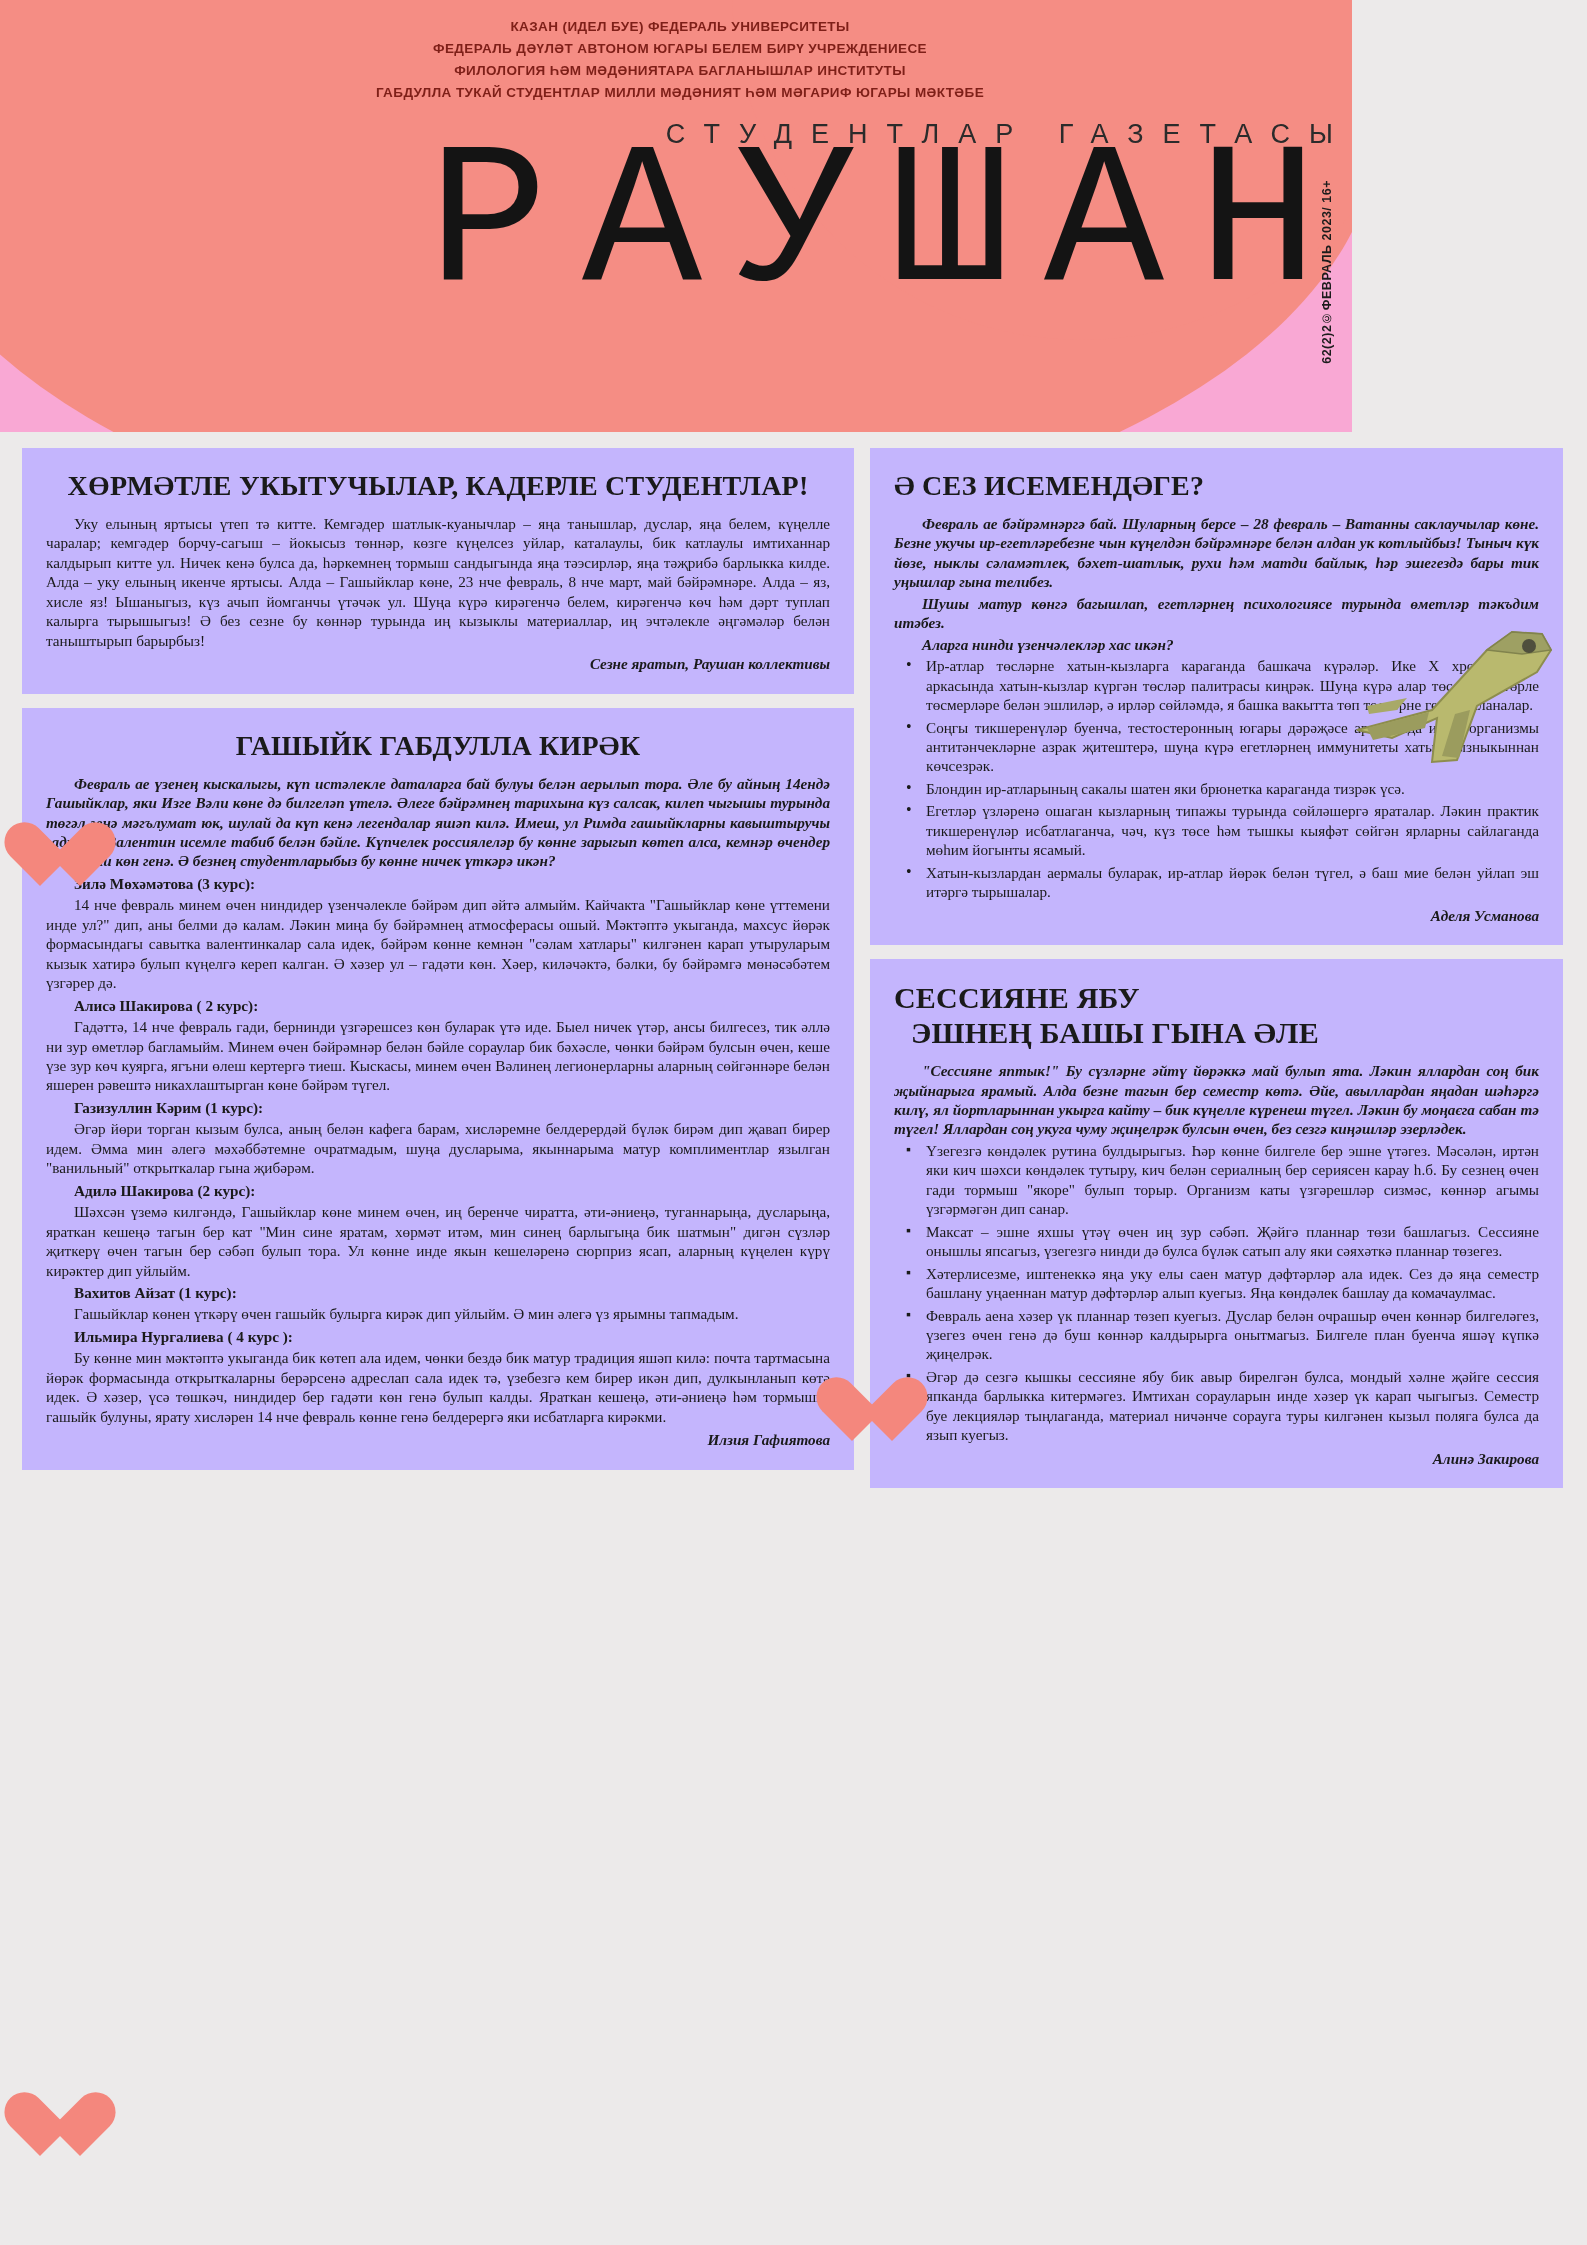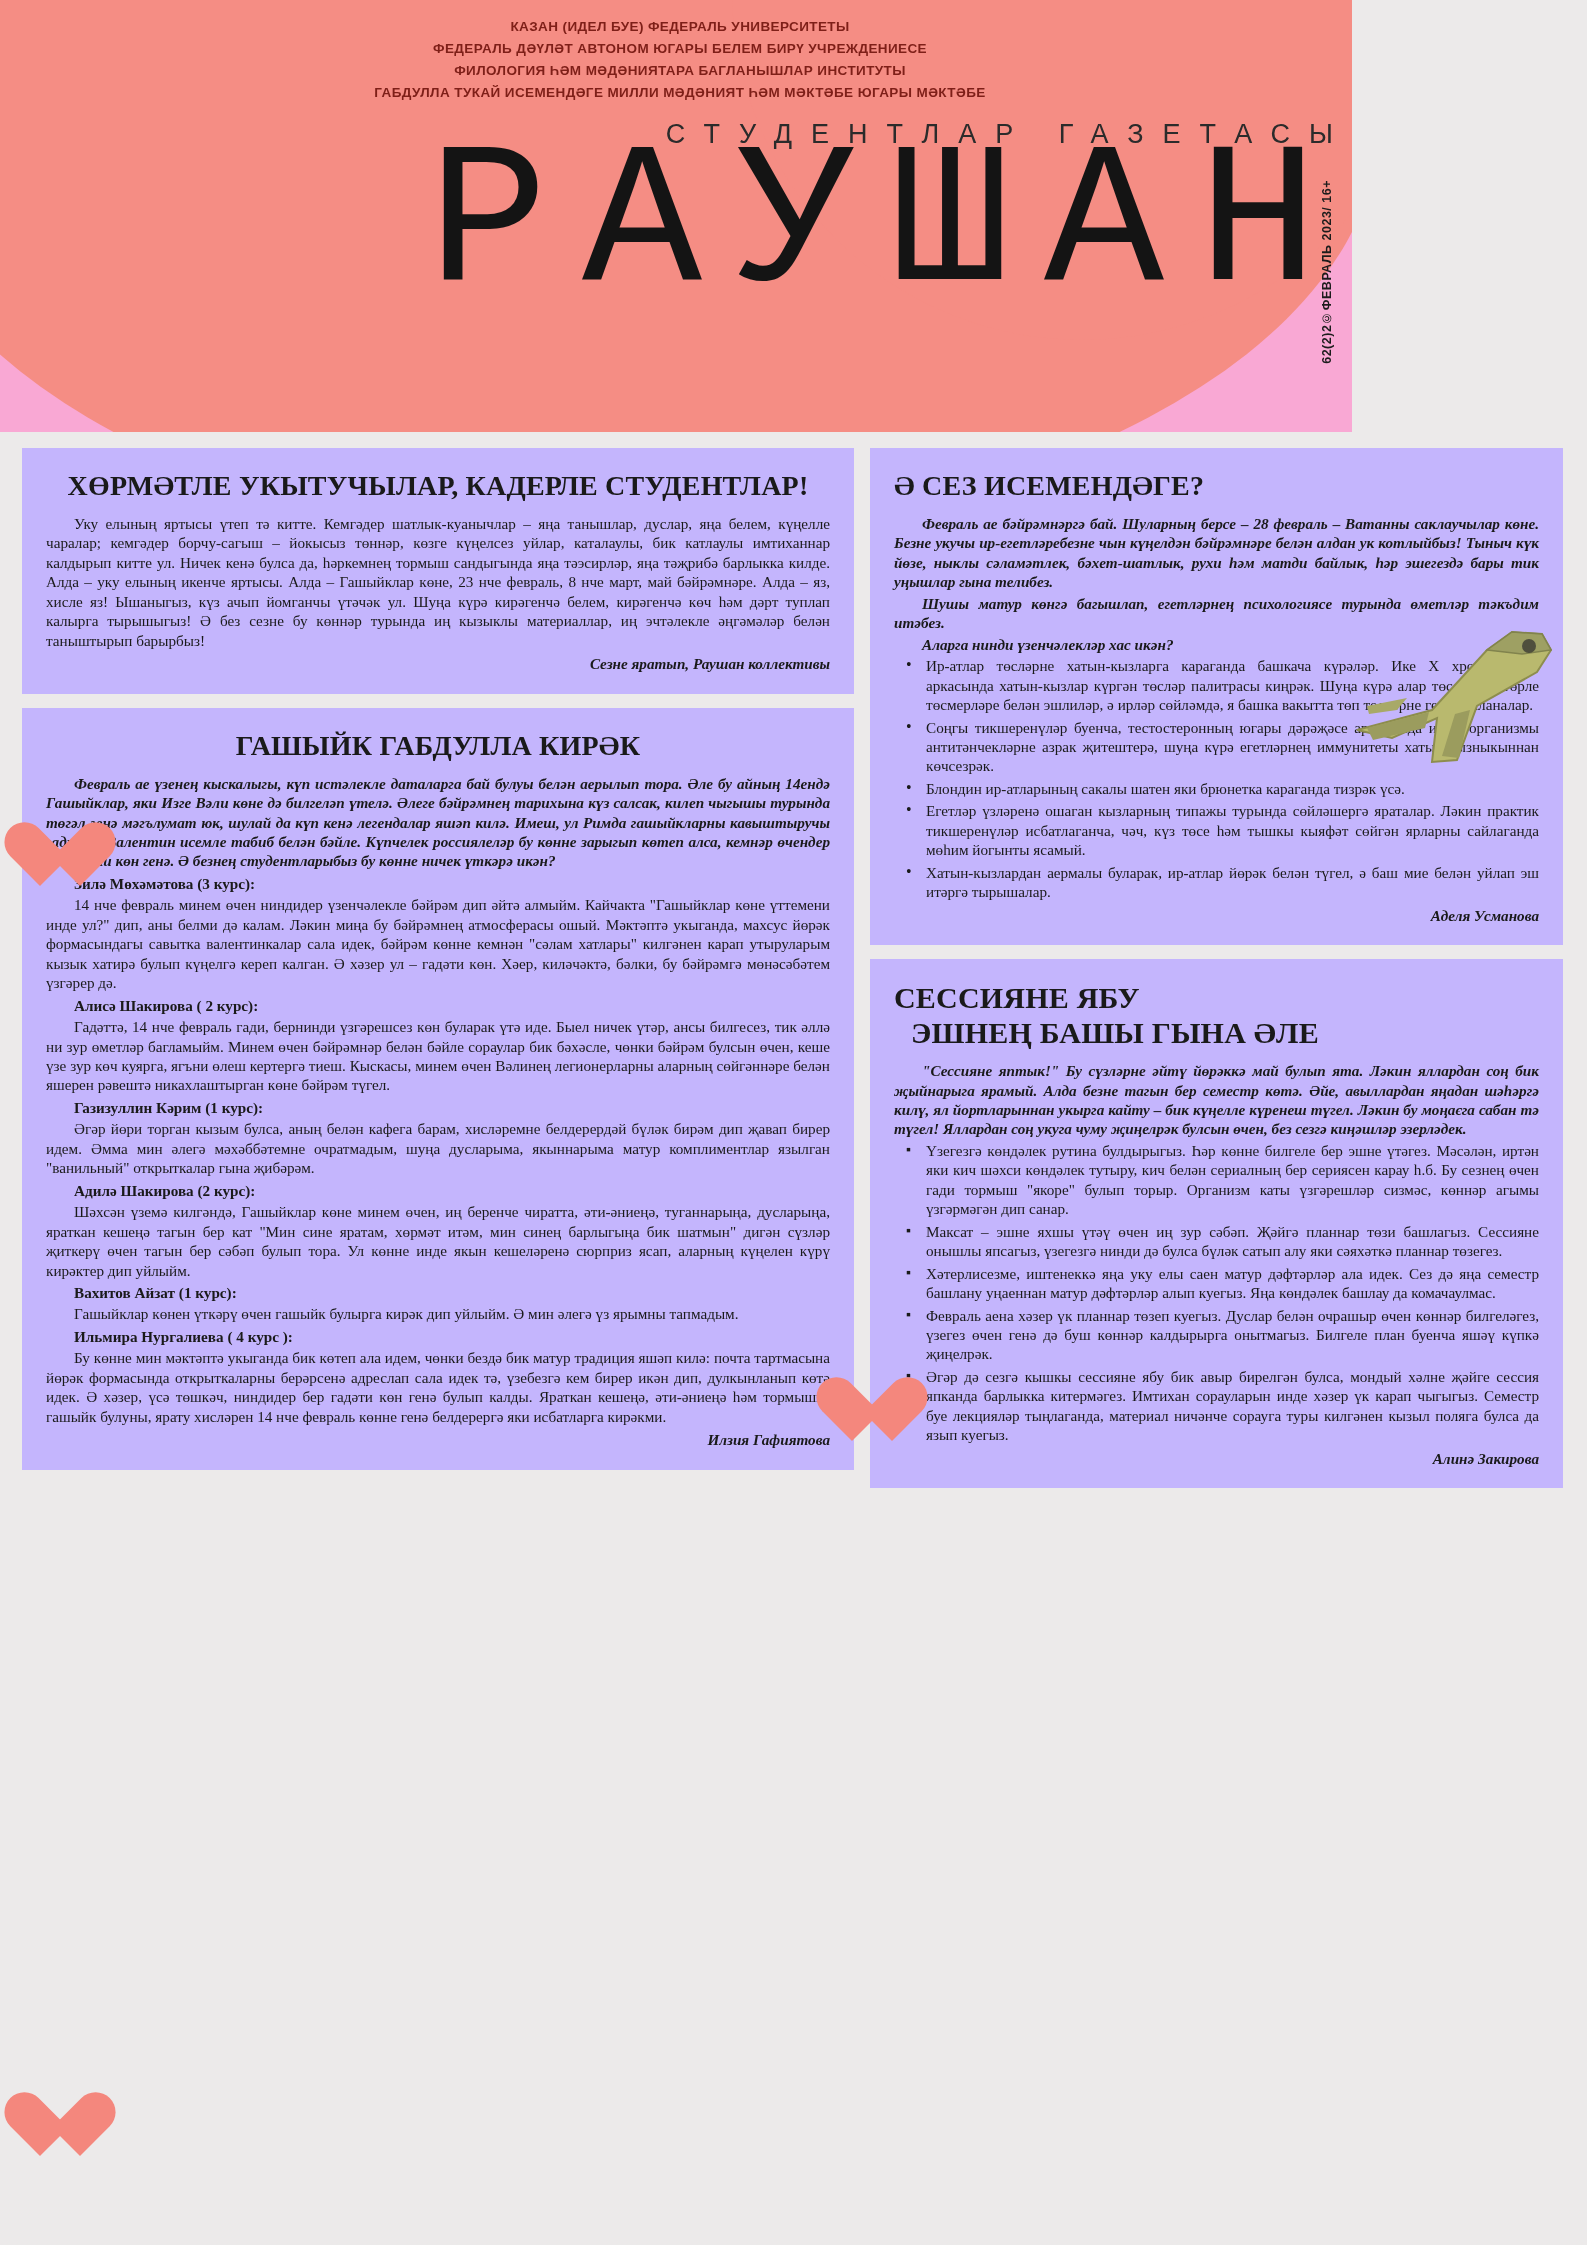--- a/index.html
+++ b/index.html
@@ -200,21 +200,21 @@
 <body>
 
 <div class="masthead">
   <div class="pink-blob"></div>
   <div class="pink-blob2"></div>
 
   <div class="uni-lines">
     <div>КАЗАН (ИДЕЛ БУЕ) ФЕДЕРАЛЬ УНИВЕРСИТЕТЫ</div>
     <div>ФЕДЕРАЛЬ ДӘҮЛӘТ АВТОНОМ ЮГАРЫ БЕЛЕМ БИРҮ УЧРЕЖДЕНИЕСЕ</div>
     <div>ФИЛОЛОГИЯ ҺӘМ МӘДӘНИЯТАРА БАГЛАНЫШЛАР ИНСТИТУТЫ</div>
-    <div>ГАБДУЛЛА ТУКАЙ ИСЕМЕНДӘГЕ МИЛЛИ МӘДӘНИЯТ ҺӘМ МӘКТӘБЕ ЮГАРЫ МӘКТӘБЕ</div>
+    <div>ГАБДУЛЛА ТУКАЙ СТУДЕНТЛАР МИЛЛИ МӘДӘНИЯТ ҺӘМ МӘГАРИФ ЮГАРЫ МӘКТӘБЕ</div>
   </div>
 
   <div class="studentlar">СТУДЕНТЛАР ГАЗЕТАСЫ</div>
   <div class="bigtitle">РАУШАН</div>
   <div class="issue-vertical">62(2)2©ФЕВРАЛЬ 2023/ 16+</div>
 </div>
 
 <div class="content">
 
   <div class="col-left">

